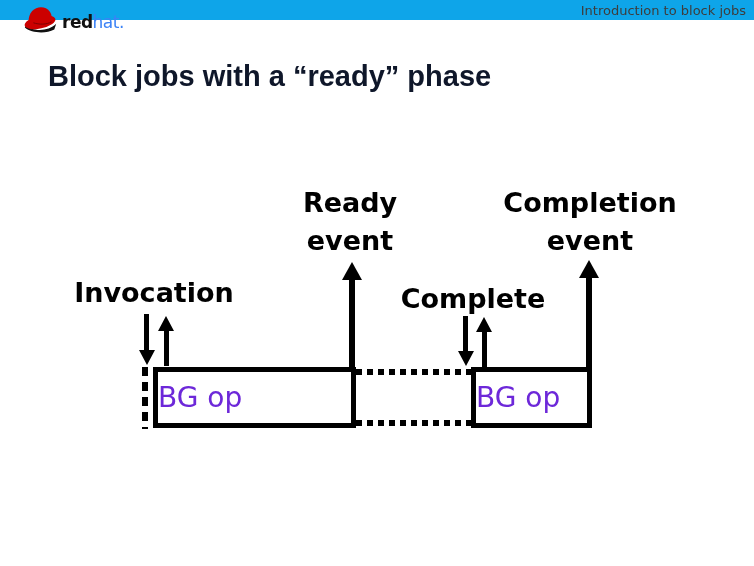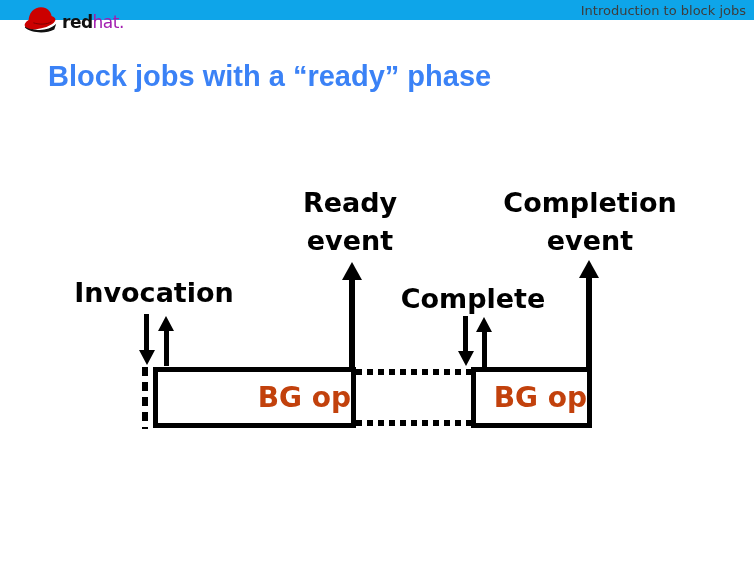--- a/index.html
+++ b/index.html
@@ -18,27 +18,27 @@
   .topbar span {
     font-family:"DejaVu Sans", sans-serif;
     font-size:13px; color:#3d3d3d; padding-right:8px; letter-spacing:0px;
   }
 
   
   .logo { position:absolute; left:22px; top:4px; display:flex; align-items:flex-end; }
   .logo svg { display:block; }
   .logo-text { font-family:"DejaVu Sans", sans-serif; font-size:17px; color:#111; line-height:1; margin-left:2px; padding-bottom:3px; }
   .logo-text b { font-weight:bold; letter-spacing:-0.5px; }
-  .logo-text .lt { font-weight:normal; color:#a21caf; letter-spacing:-0.5px; }
+  .logo-text .lt { font-weight:normal; color:#3b82f6; letter-spacing:-0.5px; }
 
   
   .title {
     position:absolute; left:48px; top:60px; margin:0;
     font-family:"Liberation Sans", sans-serif;
-    font-size:29px; font-weight:bold; color:#3b82f6; letter-spacing:0px;
+    font-size:29px; font-weight:bold; color:#0f172a; letter-spacing:0px;
   }
 
   
   .diagram { position:absolute; left:0; top:0; width:754px; height:540px; }
 
   .dlabel {
     position:absolute; color:#000; font-weight:bold; font-size:27px;
     font-family:"DejaVu Sans", sans-serif; text-align:center;
     white-space:pre-line; line-height:38px;
   }
@@ -68,22 +68,22 @@
   
   .arr-cmp-down-shaft { left:463px; top:316px; width:5px; height:36px; }
   .arr-cmp-down-head  { left:458px; top:351px; }
   .arr-cmp-up-head    { left:476px; top:317px; }
   .arr-cmp-up-shaft   { left:482px; top:331px; width:5px; height:37px; }
 
   
   .bgbox {
     position:absolute; top:367px; height:61px; box-sizing:border-box;
     border:5px solid #000; background:#fff;
-    display:flex; align-items:center; justify-content:flex-end;
-    font-weight:bold; font-size:28px; color:#c2410c;
+    display:flex; align-items:center; justify-content:flex-start;
+    font-weight:normal; font-size:28px; color:#6d28d9;
     font-family:"DejaVu Sans", sans-serif;
   }
   .box1 { left:153px; width:203px; }
   .box2 { left:471px; width:121px; }
 
   
   .dash-v {
     position:absolute; left:142px; top:367px; width:6px; height:62px;
     background:repeating-linear-gradient(to bottom, #000 0 9px, transparent 9px 15px);
   }

